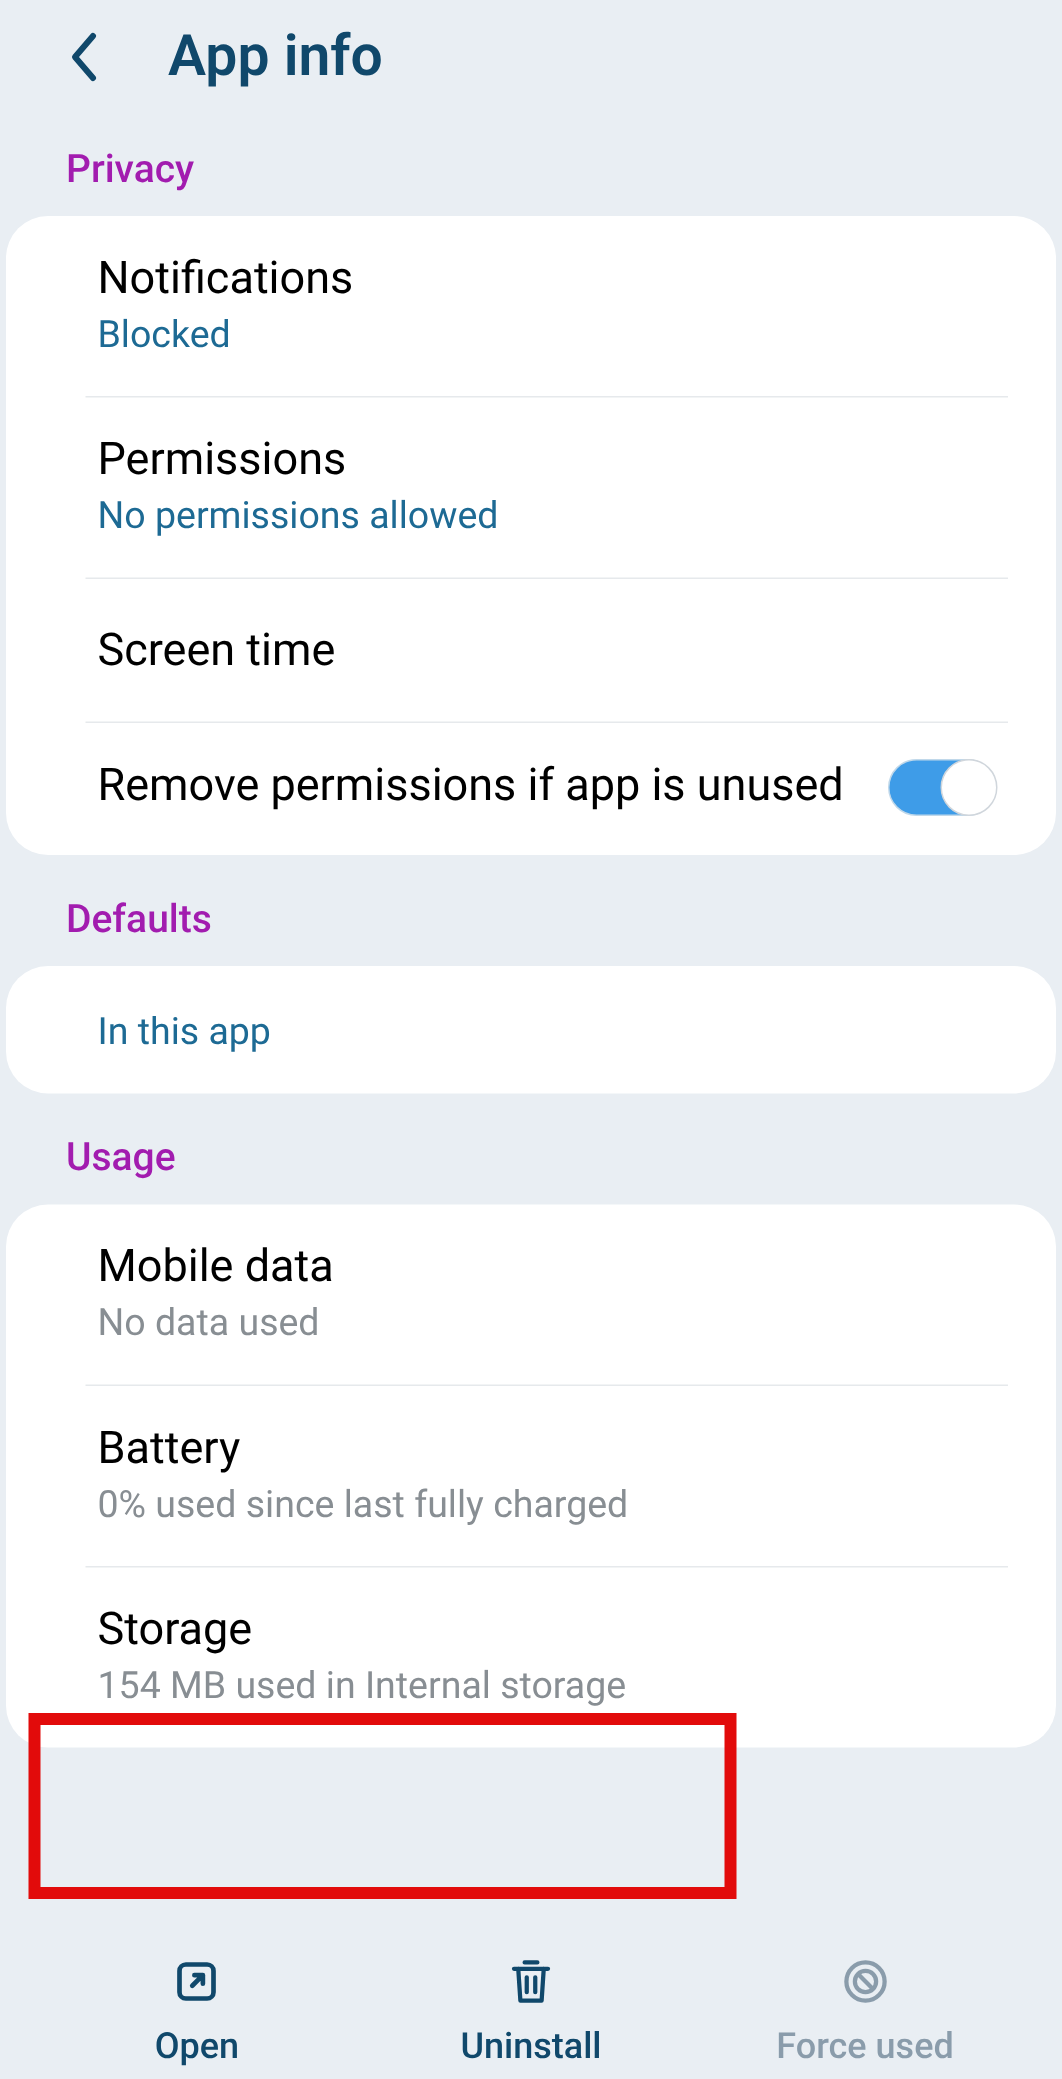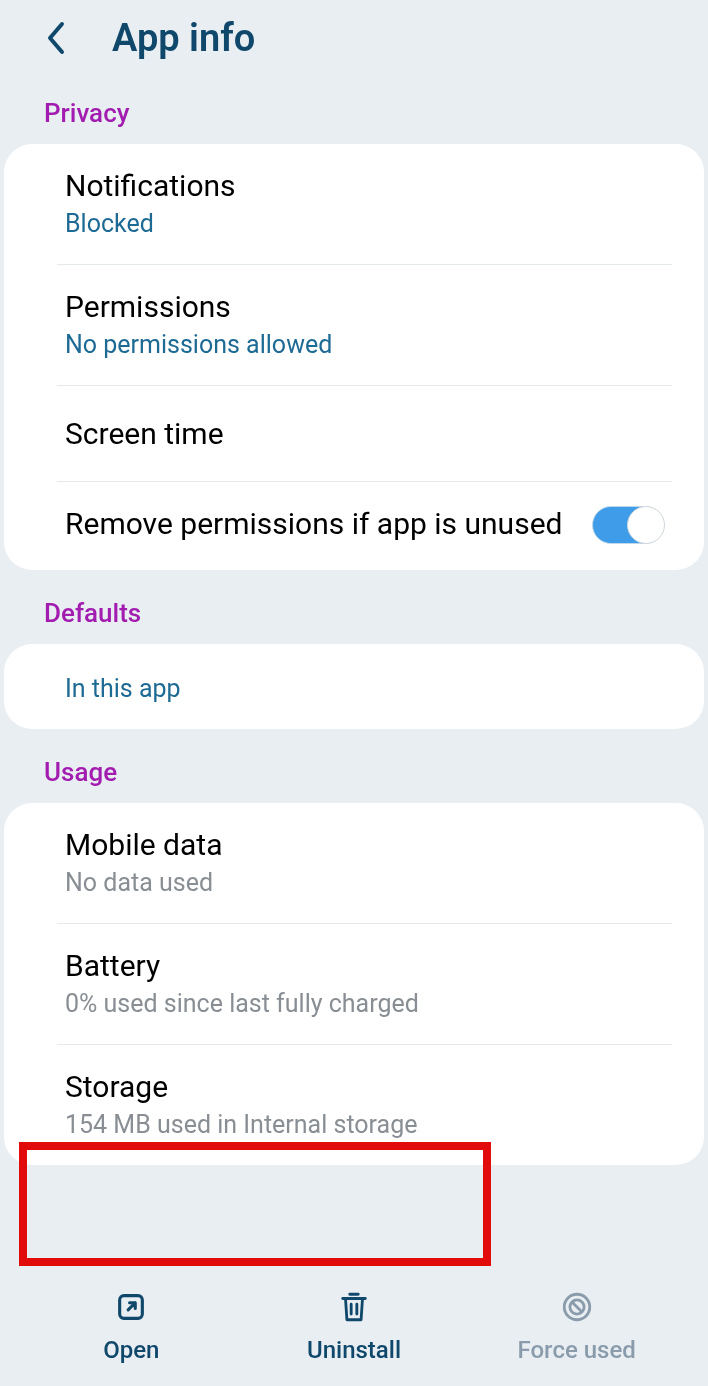--- a/index.html
+++ b/index.html
@@ -96,21 +96,21 @@
       border: 8px solid #e20b0b;
       left: 19px;
       top: 1142px;
       width: 472px;
       height: 124px;
       pointer-events: none;
       z-index: 10;
     }
     .bottom-bar {
       position: absolute;
-      bottom: 14px;
+      bottom: 0;
       left: 0;
       right: 0;
       display: flex;
       justify-content: space-around;
       align-items: flex-end;
       padding: 18px 20px 8px;
       background-color: #e9eef3;
     }
     .bottom-btn {
       display: flex;

